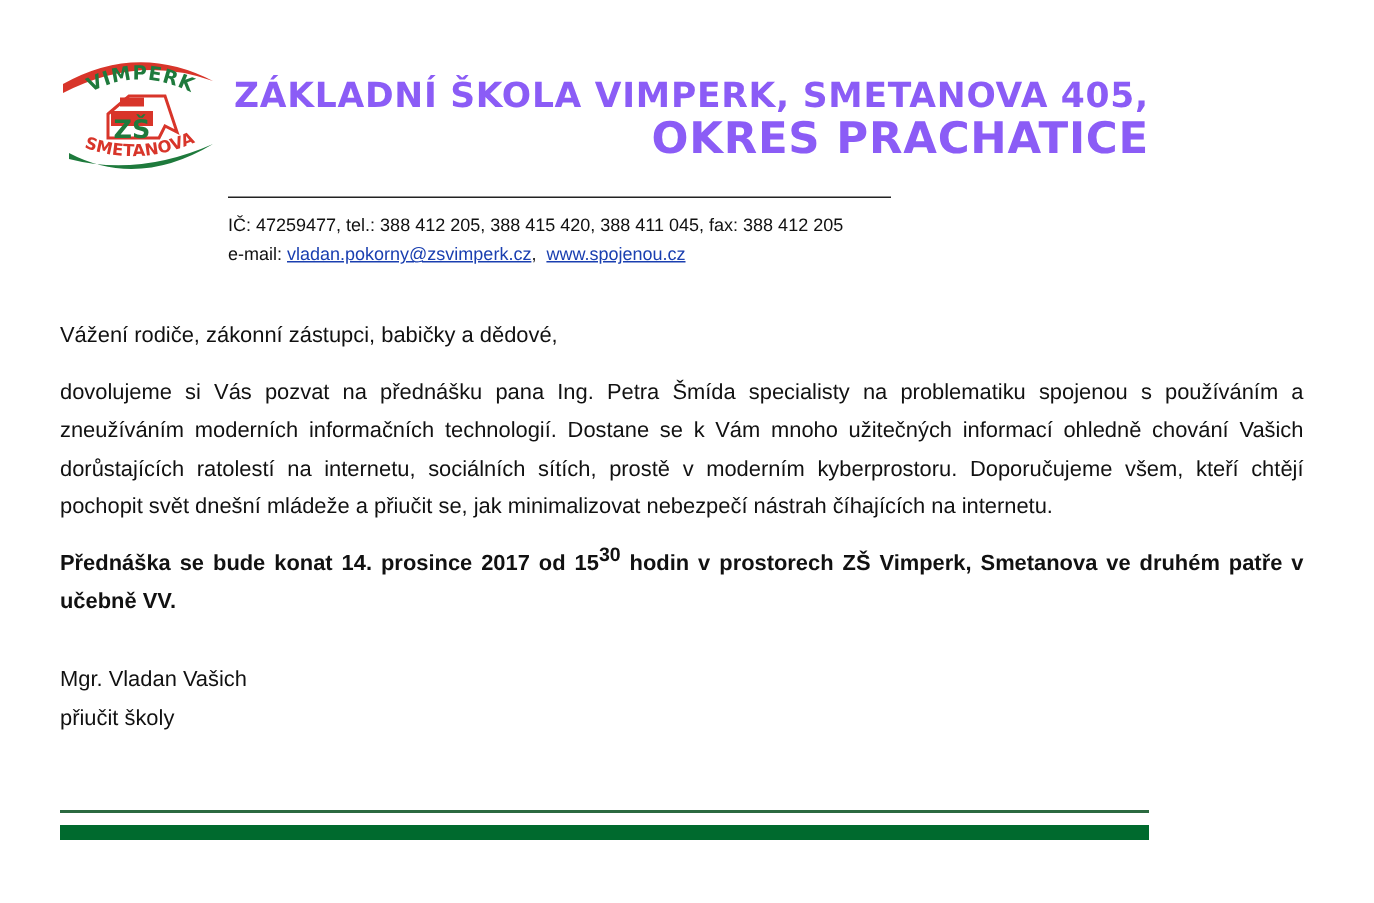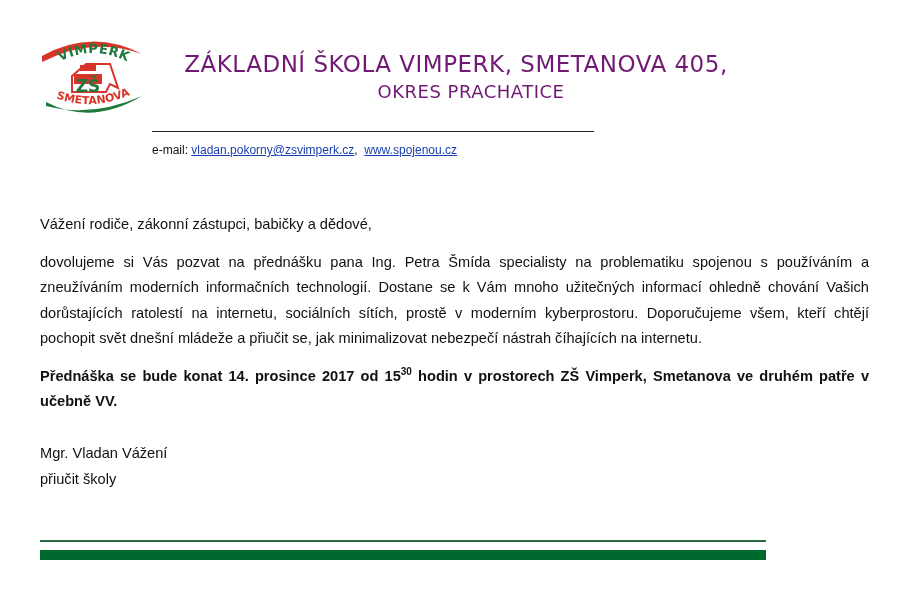--- a/index.html
+++ b/index.html
@@ -20,33 +20,33 @@
       left: 36px;
       top: 34px;
       width: 112px;
       height: 80px;
     }
     .title-block {
       position: absolute;
       left: 146px;
       top: 50px;
       width: 620px;
-      text-align: center;
+      text-align: right;
       font-family: "DejaVu Sans", sans-serif;
-      font-weight: normal;
-      color: #701a75;
+      font-weight: bold;
+      color: #8b5cf6;
       letter-spacing: 0.5px;
     }
     .title-line1 {
       font-size: 23px;
       line-height: 28px;
       white-space: nowrap;
     }
     .title-line2 {
-      font-size: 18px;
+      font-size: 29px;
       line-height: 28px;
       margin-left: 30px;
       white-space: nowrap;
     }
     .header-rule {
       position: absolute;
       left: 152px;
       top: 131px;
       width: 442px;
       height: 0;
@@ -82,21 +82,21 @@
       text-align: justify;
       text-align-last: left;
     }
     .bold-para {
       margin: 0;
       font-weight: bold;
       text-align: justify;
       text-align-last: left;
     }
     .bold-para sup {
-      font-size: 10px;
+      font-size: 13px;
       line-height: 0;
       vertical-align: 6px;
     }
     .signature {
       position: absolute;
       left: 40px;
       top: 440px;
       font-size: 14.6px;
       line-height: 26px;
       color: #111;
@@ -147,30 +147,31 @@
 </div>
 
 <div class="title-block">
   <div class="title-line1">ZÁKLADNÍ ŠKOLA VIMPERK, SMETANOVA 405,</div>
   <div class="title-line2">OKRES PRACHATICE</div>
 </div>
 
 <div class="header-rule"></div>
 
 <div class="contact">
+  <div>IČ: 47259477, tel.: 388 412 205, 388 415 420, 388 411 045, fax: 388 412 205</div>
   <div>
     <span>e-mail: </span><a>vladan.pokorny@zsvimperk.cz</a><span style="white-space:pre">,  </span><a>www.spojenou.cz</a>
   </div>
 </div>
 
 <div class="letter">
   <p class="salutation">Vážení rodiče, zákonní zástupci, babičky a dědové,</p>
   <p class="body-para">dovolujeme si Vás pozvat na přednášku pana Ing. Petra Šmída specialisty na problematiku spojenou s používáním a zneužíváním moderních informačních technologií. Dostane se k Vám mnoho užitečných informací ohledně chování Vašich dorůstajících ratolestí na internetu, sociálních sítích, prostě v moderním kyberprostoru. Doporučujeme všem, kteří chtějí pochopit svět dnešní mládeže a přiučit se, jak minimalizovat nebezpečí nástrah číhajících na internetu.</p>
   <p class="bold-para"><span>Přednáška se bude konat 14. prosince 2017 od 15</span><sup>30</sup><span> hodin v prostorech ZŠ Vimperk, Smetanova ve druhém patře v učebně VV.</span></p>
 </div>
 
 <div class="signature">
-  <div>Mgr. Vladan Vážení</div>
+  <div>Mgr. Vladan Vašich</div>
   <div>přiučit školy</div>
 </div>
 
 <div class="footer-thin"></div>
 <div class="footer-thick"></div>
 
 </body></html>

